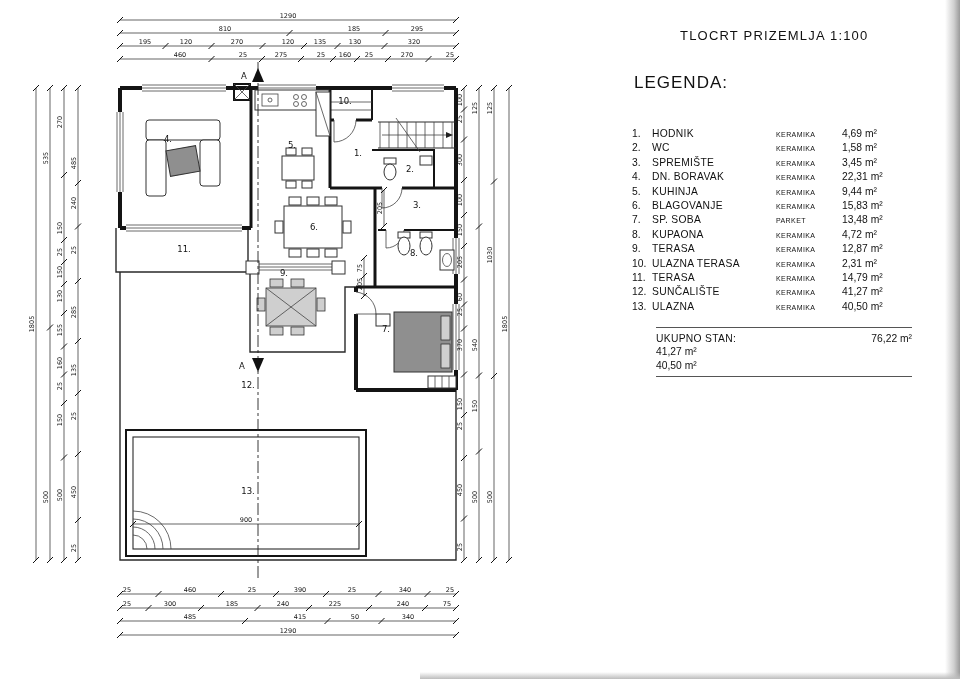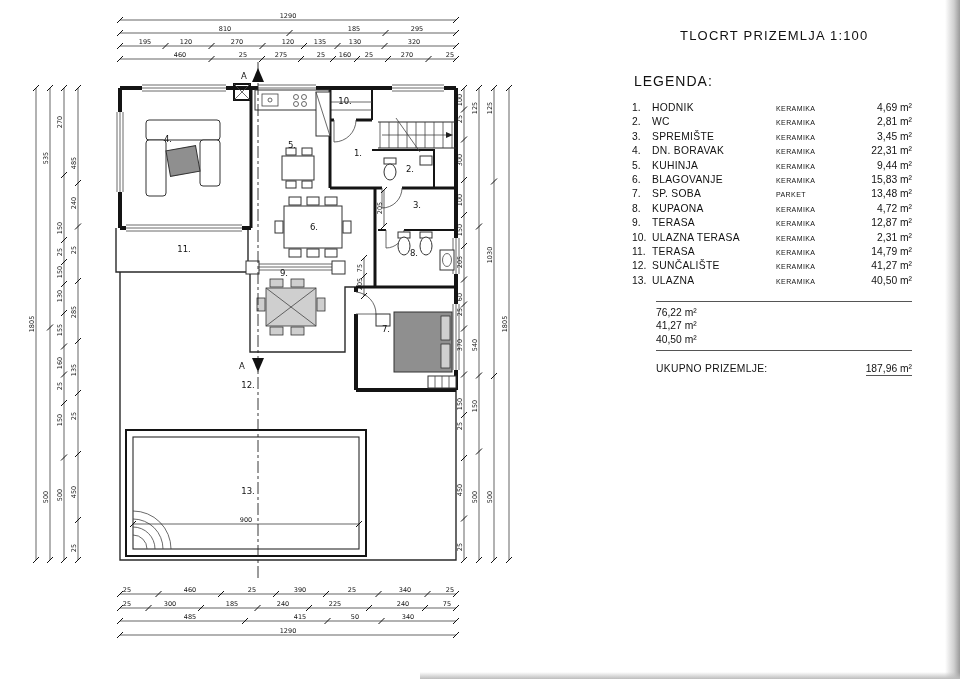--- a/index.html
+++ b/index.html
@@ -26,26 +26,26 @@
   .furn-g{stroke:#333;stroke-width:1;fill:#8f8f8f}
   .furn-l{stroke:#333;stroke-width:.8;fill:#cfcfcf}
   .section{stroke:#222;stroke-width:.9;fill:none;stroke-dasharray:12 3 3 3}
   .dimline{stroke:#222;stroke-width:.7}
   .tick{stroke:#111;stroke-width:1}
   text.dim{font:6.5px "DejaVu Sans",sans-serif;text-anchor:middle;fill:#111}
   text.room{font:8.5px "DejaVu Sans",sans-serif;text-anchor:middle;fill:#111}
   
   .legend-panel{position:absolute;left:632px;top:28px;width:280px}
   .title{font-size:13px;font-weight:400;letter-spacing:1.2px;margin:0 0 30px 48px;white-space:nowrap}
-  .legend-heading{font-size:14px;font-weight:400;letter-spacing:1px;margin:0 0 12px 2px}
+  .legend-heading{font-size:17px;font-weight:400;letter-spacing:1px;margin:0 0 34px 2px}
   .rooms .row{display:flex;font-size:10.3px;line-height:13.4px;align-items:baseline}
   .rooms .num{width:20px}
   .rooms .name{width:124px;letter-spacing:.3px}
   .rooms .mat{width:66px;font-size:7px;letter-spacing:.4px}
-  .rooms .area{flex:1;text-align:right}
+  .rooms .area{flex:1;text-align:left}
   .summary{margin:13px 0 0 24px;border-top:1px solid #555;border-bottom:1px solid #555;padding:4px 0}
   .summary .srow{display:flex;font-size:10.3px;line-height:13.2px}
   .summary .slabel{flex:1;letter-spacing:.3px}
   .summary .svalue{text-align:center}
   .total{display:flex;margin:11px 0 0 24px;font-size:10.3px;line-height:13.2px}
   .total .tlabel{flex:1;letter-spacing:.3px}
   .total .tvalue{border-bottom:1px solid #555}
 </style>
 </head>
 <body>
@@ -445,21 +445,21 @@
     <div class="row">
         <span class="num">1.</span>
         <span class="name">HODNIK</span>
         <span class="mat">KERAMIKA</span>
         <span class="area">4,69 m²</span>
       </div>
     <div class="row">
         <span class="num">2.</span>
         <span class="name">WC</span>
         <span class="mat">KERAMIKA</span>
-        <span class="area">2,81 m²</span>
+        <span class="area">1,58 m²</span>
       </div>
     <div class="row">
         <span class="num">3.</span>
         <span class="name">SPREMIŠTE</span>
         <span class="mat">KERAMIKA</span>
         <span class="area">3,45 m²</span>
       </div>
     <div class="row">
         <span class="num">4.</span>
         <span class="name">DN. BORAVAK</span>
@@ -517,30 +517,27 @@
     <div class="row">
         <span class="num">13.</span>
         <span class="name">ULAZNA</span>
         <span class="mat">KERAMIKA</span>
         <span class="area">40,50 m²</span>
       </div>
   </div>
 
   <div class="summary">
     <div class="srow">
+        <span class="slabel">UKUPNO STAN:</span>
         <span class="svalue">76,22 m²</span>
       </div>
     <div class="srow">
         <span class="svalue">41,27 m²</span>
       </div>
     <div class="srow">
         <span class="svalue">40,50 m²</span>
       </div>
   </div>
 
-  <div class="total">
-    <span class="tlabel">UKUPNO PRIZEMLJE:</span>
-    <span class="tvalue">187,96 m²</span>
-  </div>
 </div>
 
 <div class="scan-right"></div>
 <div class="scan-bottom"></div>
 
 </body></html>

